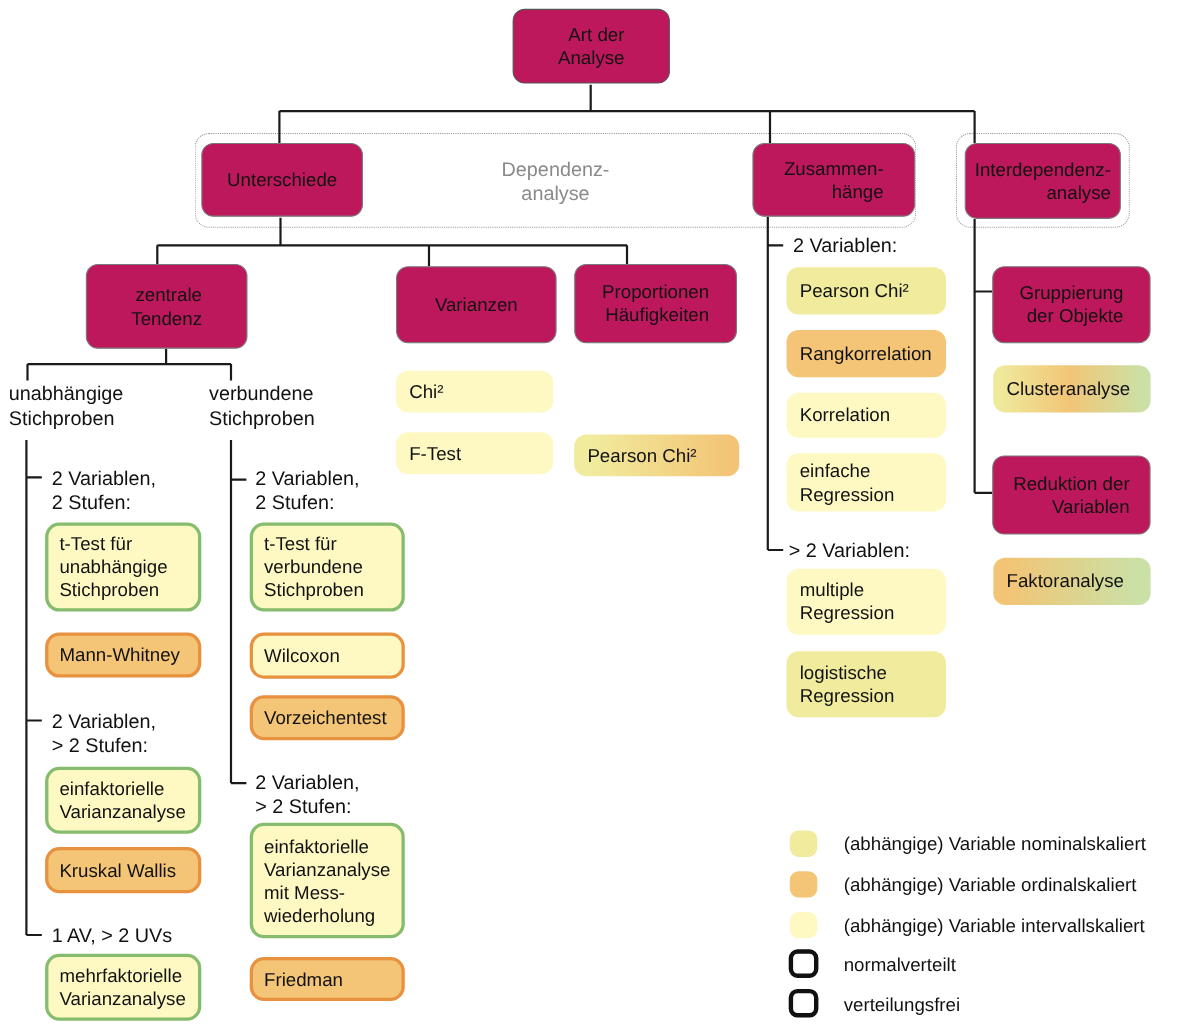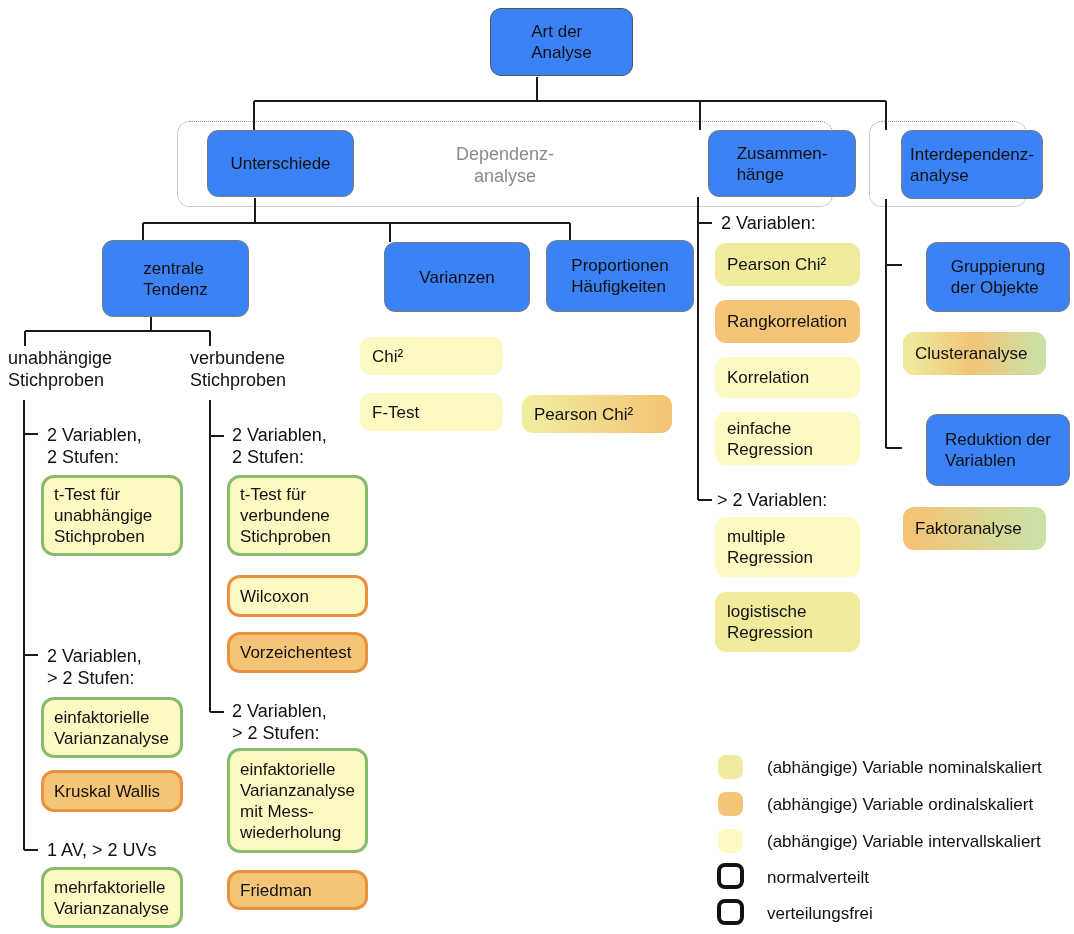--- a/index.html
+++ b/index.html
@@ -3,22 +3,22 @@
 <meta charset="utf-8">
 <style>
   html,body{margin:0;padding:0;background:#fff;}
   #canvas{
     position:relative;width:1074px;height:934px;background:#fff;overflow:hidden;
     font-family:"Liberation Sans","DejaVu Sans",sans-serif;color:#111;
   }
   #wires{position:absolute;left:0;top:0;z-index:1;}
   .node{position:absolute;z-index:2;box-sizing:border-box;display:flex;align-items:center;
         white-space:pre-line;font-size:17px;line-height:21px;}
-  .wbox{background:#3b82f6;border:1.5px solid #7a7a7a;border-radius:11px;
-        justify-content:center;text-align:left;margin-left:24px;}
+  .wbox{background:#be185d;border:1.5px solid #7a7a7a;border-radius:11px;
+        justify-content:center;text-align:right;}
   .wbox.dark{border-color:#555;}
   .cbox{border-radius:11px;justify-content:flex-start;padding-left:12px;}
   .obox{border-radius:13px;justify-content:flex-start;padding-left:10px;border:3.5px solid;}
   .fill-y{background:#f0eb9d;}
   .fill-o{background:#f4c577;}
   .fill-g{background:#fef9c3;}
   .grad-yo{background:linear-gradient(90deg,#f1eb9e 10%,#f3c475 95%);}
   .grad-yog{background:linear-gradient(90deg,#efe99c 5%,#f2c577 48%,#cbe0a5 95%);}
   .grad-og{background:linear-gradient(90deg,#f3c475 8%,#cbe0a5 90%);}
   .bd-g{border-color:#86bc6e;}
@@ -84,20 +84,21 @@
   <div class="lbl" style="left:8px;top:347px">unabhängige
 Stichproben</div>
   <div class="lbl" style="left:190px;top:347px">verbundene
 Stichproben</div>
 
   <div class="lbl" style="left:47px;top:424px">2 Variablen,
 2 Stufen:</div>
   <div class="node obox fill-g bd-g" style="left:41px;top:475px;width:142px;height:81px">t-Test für
 unabhängige
 Stichproben</div>
+  <div class="node obox fill-o bd-o" style="left:41px;top:575px;width:142px;height:41px">Mann-Whitney</div>
   <div class="lbl" style="left:47px;top:645px">2 Variablen,
 &gt; 2 Stufen:</div>
   <div class="node obox fill-g bd-g" style="left:41px;top:697px;width:142px;height:61px">einfaktorielle
 Varianzanalyse</div>
   <div class="node obox fill-o bd-o" style="left:41px;top:770px;width:142px;height:42px">Kruskal Wallis</div>
   <div class="lbl" style="left:47px;top:839px">1 AV, &gt; 2 UVs</div>
   <div class="node obox fill-g bd-g" style="left:41px;top:867px;width:142px;height:61px">mehrfaktorielle
 Varianzanalyse</div>
 
   <div class="lbl" style="left:232px;top:424px">2 Variablen,

